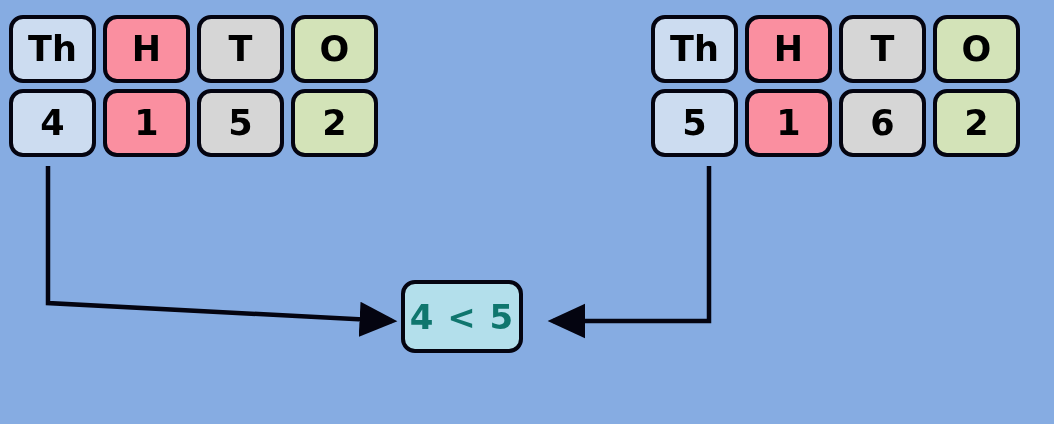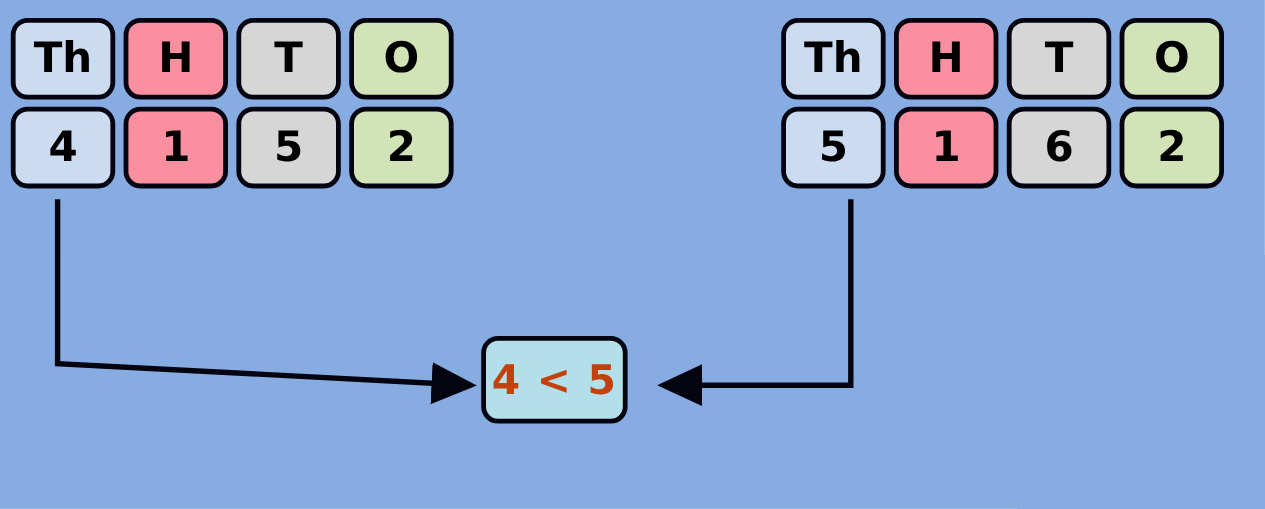--- a/index.html
+++ b/index.html
@@ -62,21 +62,21 @@
     height: 73px;
     box-sizing: border-box;
     background: #B3DFEB;
     border: 4px solid #040410;
     border-radius: 14px;
     display: flex;
     align-items: center;
     justify-content: center;
     font-size: 34px;
     font-weight: bold;
-    color: #c2410c;
+    color: #0f766e;
     letter-spacing: 1px;
     z-index: 5;
   }
 </style>
 </head>
 <body>
 
 <div id="stage">
 
   <div class="pv-group" id="left-group" style="left:9px; top:15px;">

